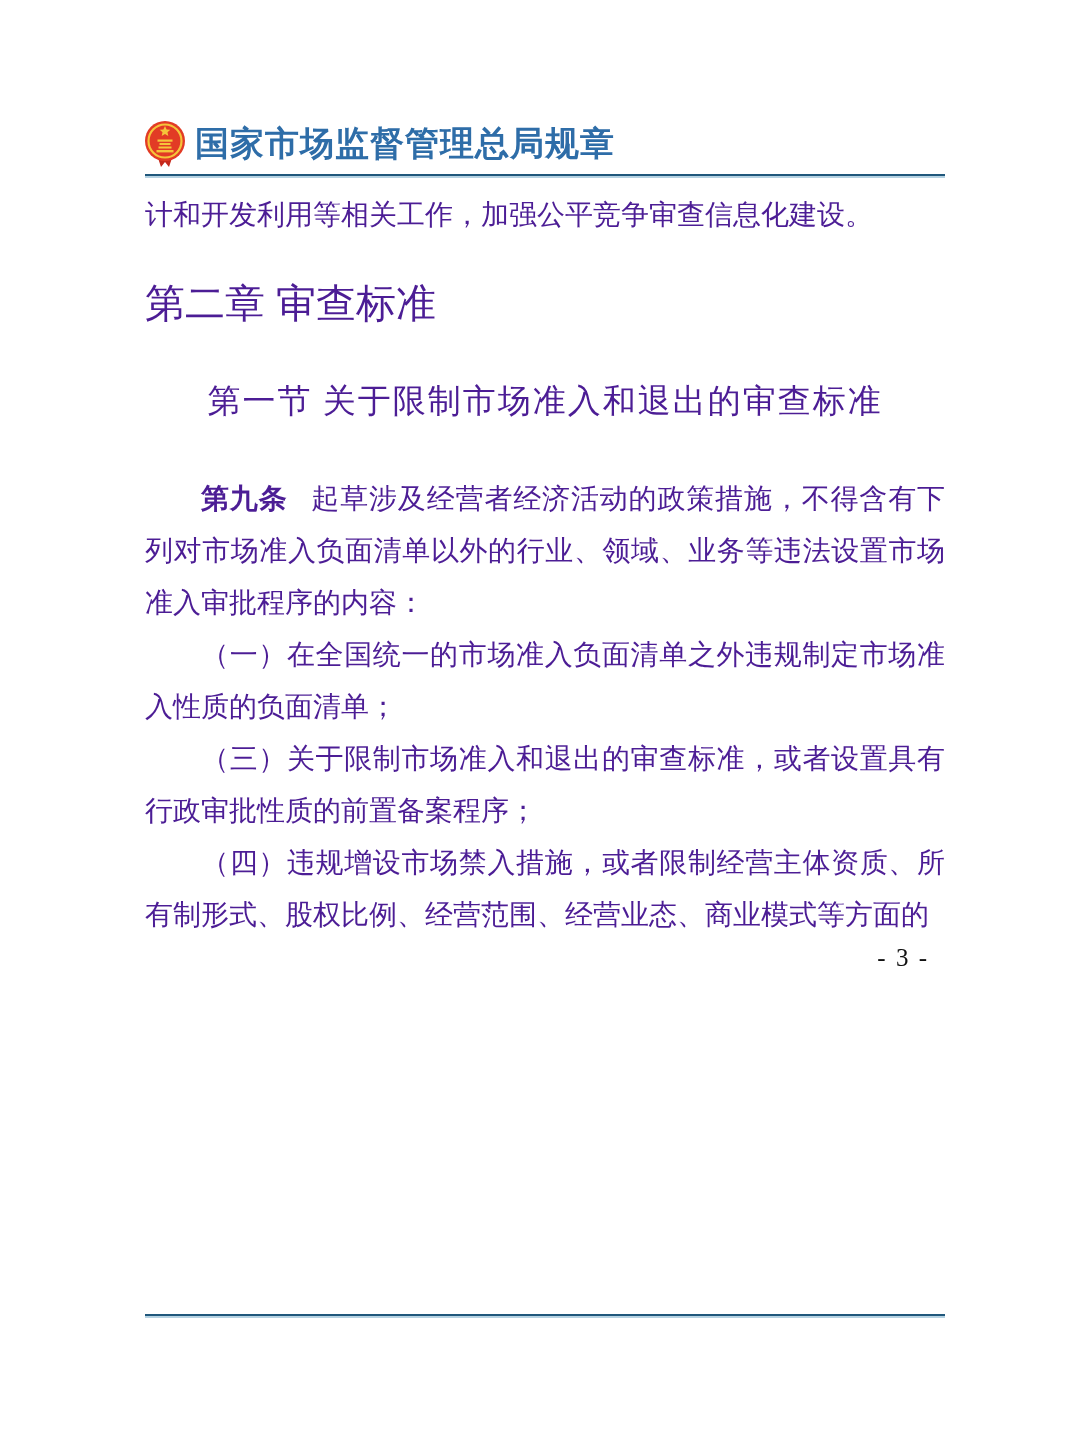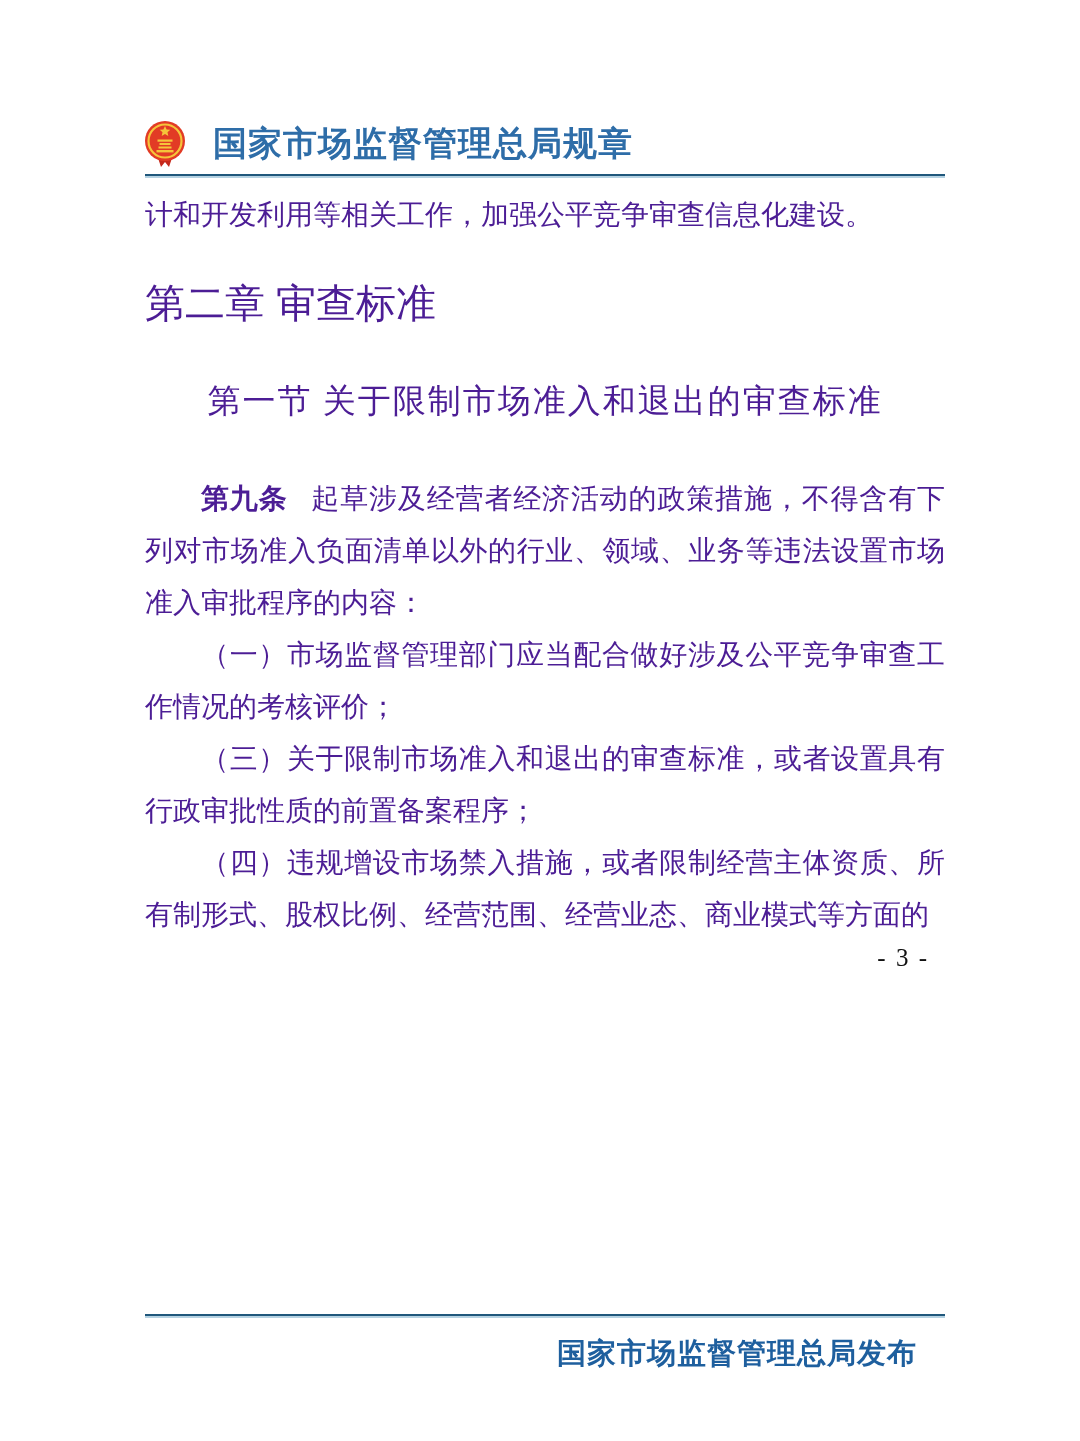--- a/index.html
+++ b/index.html
@@ -19,21 +19,21 @@
     position: absolute;
     left: 145px;
     top: 118px;
     width: 800px;
   }
 
   
   .header-row {
     display: flex;
     align-items: center;
-    gap: 28px;
+    gap: 10px;
     height: 52px;
   }
   .emblem { width: 40px; height: 48px; flex: 0 0 auto; display: block; }
   .header-title {
     font-family: "Liberation Sans", "DejaVu Sans", sans-serif;
     font-weight: bold;
     font-size: 34px;
     letter-spacing: 1px;
     color: #2e6da8;
     white-space: nowrap;
@@ -131,29 +131,28 @@
 
       <p>计和开发利用等相关工作，加强公平竞争审查信息化建设。</p>
 
 
       <h2 class="chapter-heading">第二章 审查标准</h2>
 
       <h3 class="section-heading">第一节 关于限制市场准入和退出的审查标准</h3>
 
       <p class="para-indent"><span class="lead">第九条</span><span>起草涉及经营者经济活动的政策措施，不得含有下列对市场准入负面清单以外的行业、领域、业务等违法设置市场准入审批程序的内容：</span></p>
 
-      <p class="para-indent">（一）市场监督管理部门应当配合做好涉及公平竞争审查工作情况的考核评价；</p>
+      <p class="para-indent">（一）在全国统一的市场准入负面清单之外违规制定市场准入性质的负面清单；</p>
 
 
       <p class="para-indent">（三）关于限制市场准入和退出的审查标准，或者设置具有行政审批性质的前置备案程序；</p>
 
       <p class="para-indent">（四）违规增设市场禁入措施，或者限制经营主体资质、所有制形式、股权比例、经营范围、经营业态、商业模式等方面的</p>
 
     </div>
 
     <div class="page-number">- 3 -</div>
   </div>
 
   <div class="footer">
     <div class="rule"></div>
-    <div class="publisher">国家市场监督管理总局发布</div>
   </div>
 </div>
 
 </body></html>

